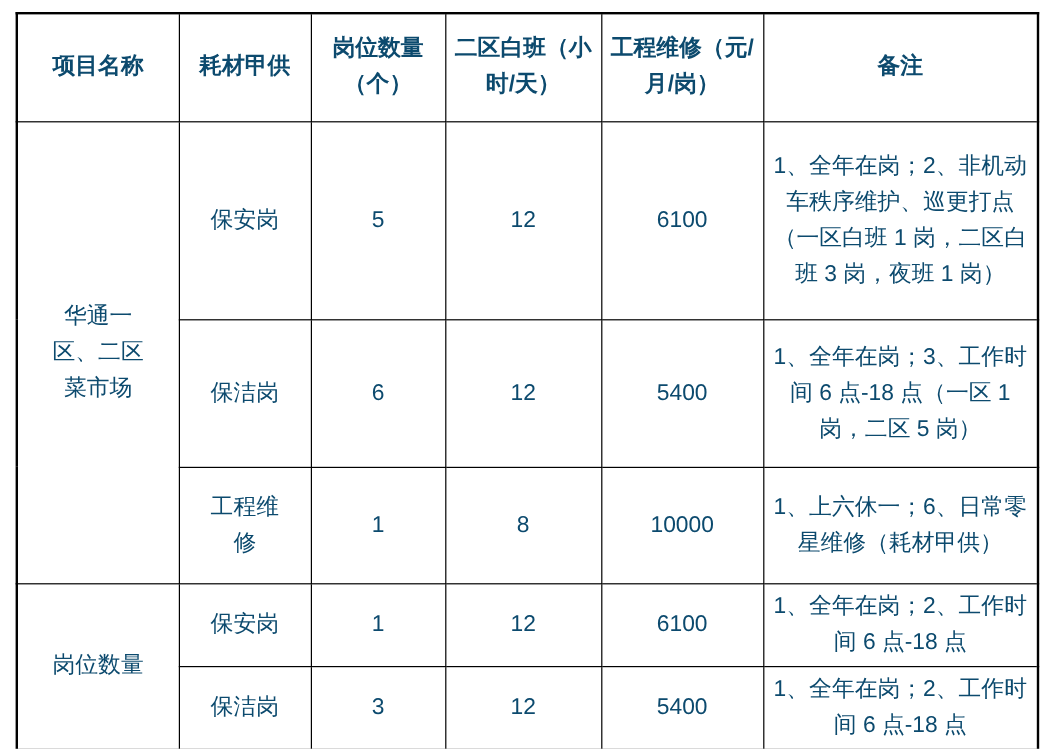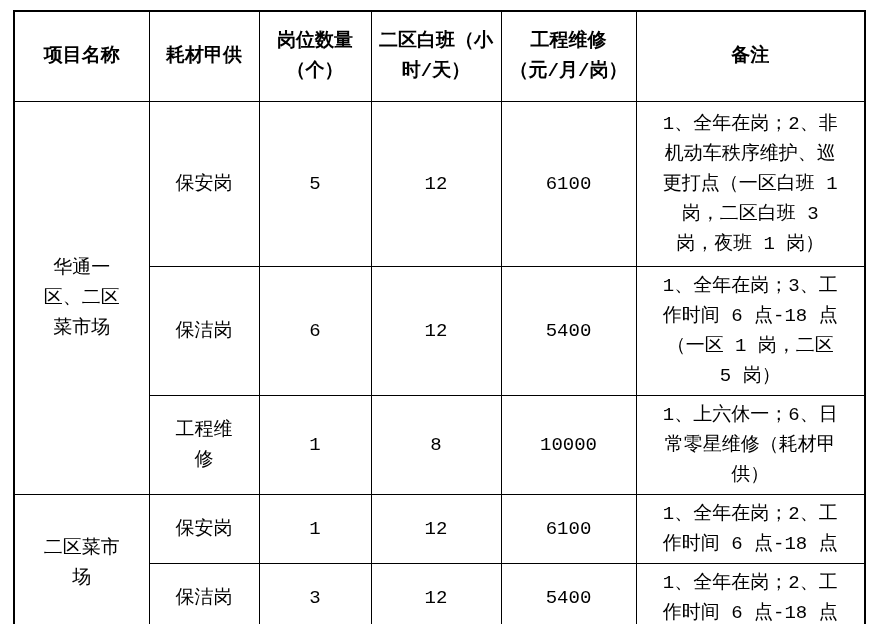--- a/index.html
+++ b/index.html
@@ -2,22 +2,22 @@
 <html><head>
 <meta charset="utf-8">
 <style>
   * { margin: 0; padding: 0; box-sizing: border-box; }
   html, body { background: #ffffff; }
   .page {
     position: relative;
     width: 879px;
     height: 624px;
     background: #ffffff;
-    font-family: Liberation Mono, monospace;
-    color: #000000;
+    font-family: Liberation Sans, sans-serif;
+    color: #0c4a6e;
   }
   table.doc-table {
     position: absolute;
     left: 13px;
     top: 10px;
     width: 851px;
     border-collapse: collapse;
     table-layout: fixed;
     border: 2px solid #000000;
   }
@@ -36,21 +36,21 @@
   }
   
   td.cell-project { padding: 4px 22px; }
   td.cell-position { padding: 4px 22px; }
   td.cell-quantity { padding: 4px 18px; }
   td.cell-hours { padding: 4px 20px; }
   td.cell-price { padding: 4px 14px; }
   td.cell-remark {
     text-align: justify;
     text-justify: inter-ideograph;
-    padding: 4px 22px;
+    padding: 4px 7px;
   }
   th.h-position { padding: 4px 22px; }
   th.h-quantity { padding: 4px 18px; }
   th.h-hours { padding: 4px 22px; }
   th.h-price { padding: 4px 24px; }
 </style>
 </head>
 <body>
 
 <div class="page">
@@ -90,21 +90,21 @@
         <td class="cell-remark">1、全年在岗；3、工作时间 6 点-18 点（一区 1 岗，二区 5 岗）</td>
       </tr>
       <tr style="height:97px;margin-left:43px;">
         <td class="cell-position">工程维修</td>
         <td class="cell-quantity">1</td>
         <td class="cell-hours">8</td>
         <td class="cell-price">10000</td>
         <td class="cell-remark">1、上六休一；6、日常零星维修（耗材甲供）</td>
       </tr>
       <tr style="height:63px;">
-        <td class="cell-project" rowspan="2">二区菜市场</td>
+        <td class="cell-project" rowspan="2">岗位数量</td>
         <td class="cell-position">保安岗</td>
         <td class="cell-quantity">1</td>
         <td class="cell-hours">12</td>
         <td class="cell-price">6100</td>
         <td class="cell-remark">1、全年在岗；2、工作时间 6 点-18 点</td>
       </tr>
       <tr style="height:68px;">
         <td class="cell-position">保洁岗</td>
         <td class="cell-quantity">3</td>
         <td class="cell-hours">12</td>

